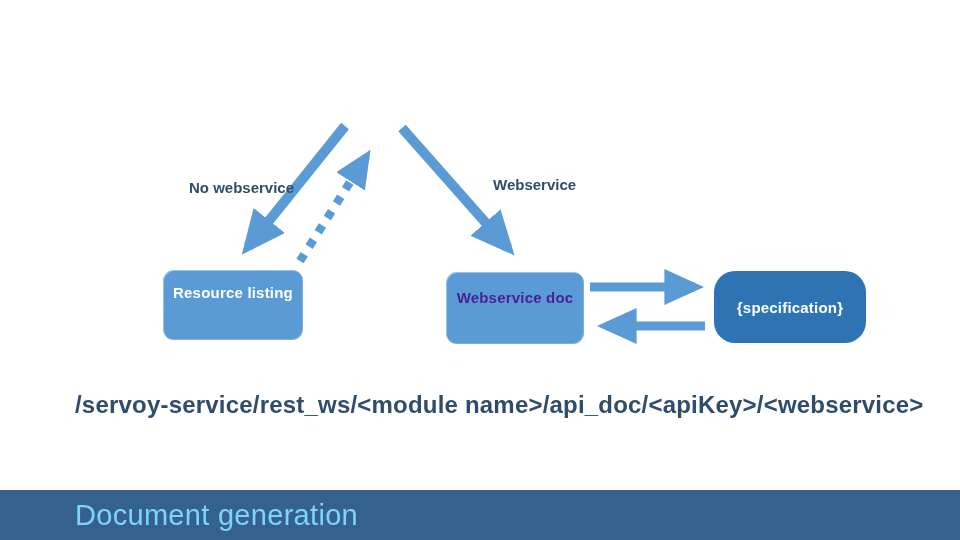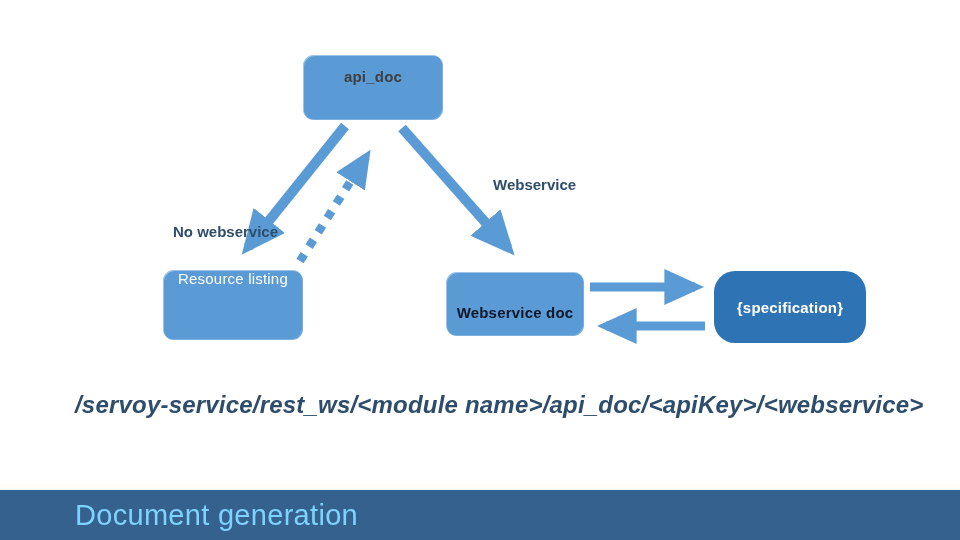--- a/index.html
+++ b/index.html
@@ -39,50 +39,49 @@
     box-shadow:inset 1px 1px 0 rgba(255,255,255,.4), inset -1px -1px 0 rgba(255,255,255,.2);
   }
   .node-apidoc{
     left:303px;top:55px;width:140px;height:65px;
     padding-top:13px;
     color:var(--api-doc-text,#3F3F3F);
     font-weight:600;
   }
   .node-resource{
     left:163px;top:270px;width:140px;height:70px;
-    padding-top:0;
-    color:#ffffff;font-weight:400;
+    padding-top:14px;
+    color:#ffffff;font-weight:700;
   }
   .node-wsdoc{
-    left:446px;top:272px;width:138px;height:64px;
+    left:446px;top:272px;width:138px;height:72px;
     padding-top:17px;
-    color:#0f172a;font-weight:600;align-items:center;
+    color:#4c1d95;font-weight:600;
   }
   .node-spec{
     left:714px;top:271px;width:152px;height:72px;
     background:var(--spec-blue,#2E74B5);
     align-items:center;
     color:#ffffff;font-weight:600;border-radius:21px;
   }
   .float-label{
     position:absolute;
     color:var(--label-navy,#2E4D6B);
     font-size:15px;font-weight:600;
     white-space:nowrap;
   }
-  .label-nows{left:173px;top:179px;margin-top:44px;}
+  .label-nows{left:189px;top:179px;}
   .label-ws{left:475px;top:176px;margin-left:18px;}
   .url-text{
     position:absolute;
     left:75px;top:391px;width:860px;
     color:var(--label-navy,#2E4D6B);
     font-size:24px;font-weight:600;
     letter-spacing:.2px;
     white-space:nowrap;
-    font-style:italic;
   }
   .footer-accent{
     position:absolute;left:0;bottom:50px;width:960px;height:6px;
     background:#FFFEF6;
   }
   .footer-bar{
     position:absolute;left:0;bottom:0;width:960px;height:50px;
     background:var(--footer-blue,#35618F);
     color:#7dd3fc;
     display:flex;align-items:center;
@@ -107,23 +106,20 @@
 
     <line x1="300" y1="261" x2="366" y2="157" class="arrow-stroke" stroke-width="8.5" stroke-dasharray="8 9" marker-end="url(#ah)"></line>
 
     <line x1="402" y1="128" x2="508" y2="248" class="arrow-stroke" stroke-width="10" marker-end="url(#ah)"></line>
 
     <line x1="590" y1="287" x2="695" y2="287" class="arrow-stroke" stroke-width="9" marker-end="url(#ah)"></line>
 
     <line x1="705" y1="326" x2="606" y2="326" class="arrow-stroke" stroke-width="9" marker-end="url(#ah)"></line>
   </svg>
 
-  <div class="node rounded node-apidoc">
-    <span>api_doc</span>
-  </div>
 
   <div class="float-label label-nows">No webservice</div>
 
   <div class="float-label label-ws">Webservice</div>
 
   <div class="node rounded node-resource">
     <span>Resource listing</span>
   </div>
 
   <div class="node rounded node-wsdoc">

